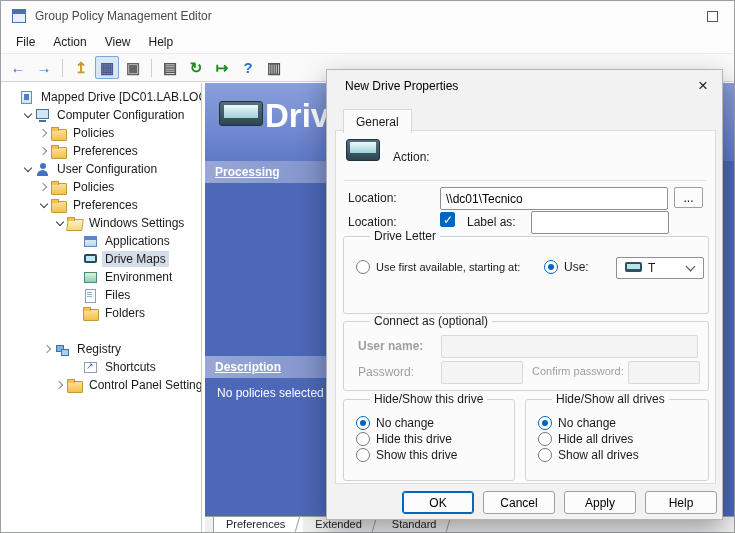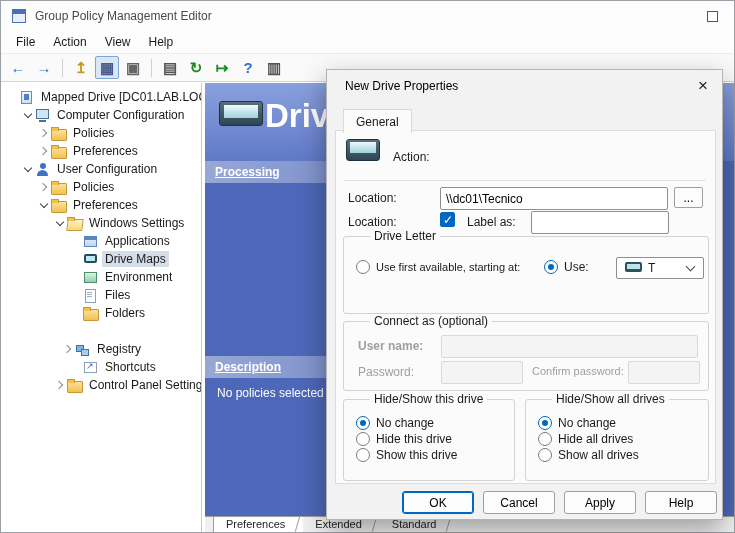--- a/index.html
+++ b/index.html
@@ -270,21 +270,21 @@
       <div class="tree-row" style="padding-left: 68px;">
         <span class="expander"></span>
         <span class="ticon ticon-folder"></span>
         <span class="tlabel">Folders</span>
       </div>
       <div class="tree-row" style="padding-left: 68px; flex-direction: column;">
         <span class="expander"></span>
         <span class="ticon ticon-ini"></span>
         <span class="tlabel">Ini Files</span>
       </div>
-      <div class="tree-row" style="padding-left: 60px;">
+      <div class="tree-row" style="padding-left: 40px;">
         <span class="expander">
           <span class="chev"></span>
         </span>
         <span class="ticon ticon-registry"></span>
         <span class="tlabel">Registry</span>
       </div>
       <div class="tree-row" style="padding-left: 68px;">
         <span class="expander"></span>
         <span class="ticon ticon-shortcuts"></span>
         <span class="tlabel">Shortcuts</span>

